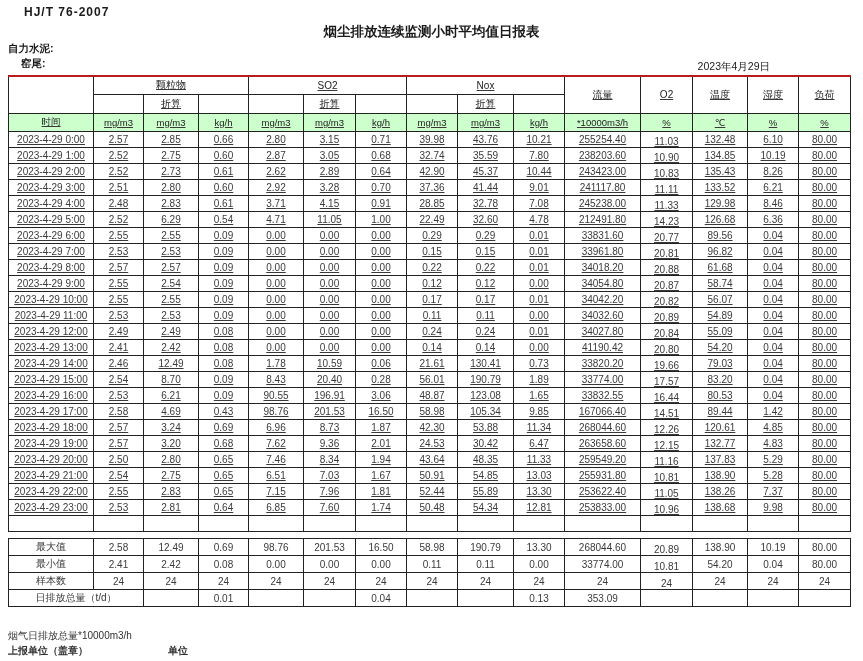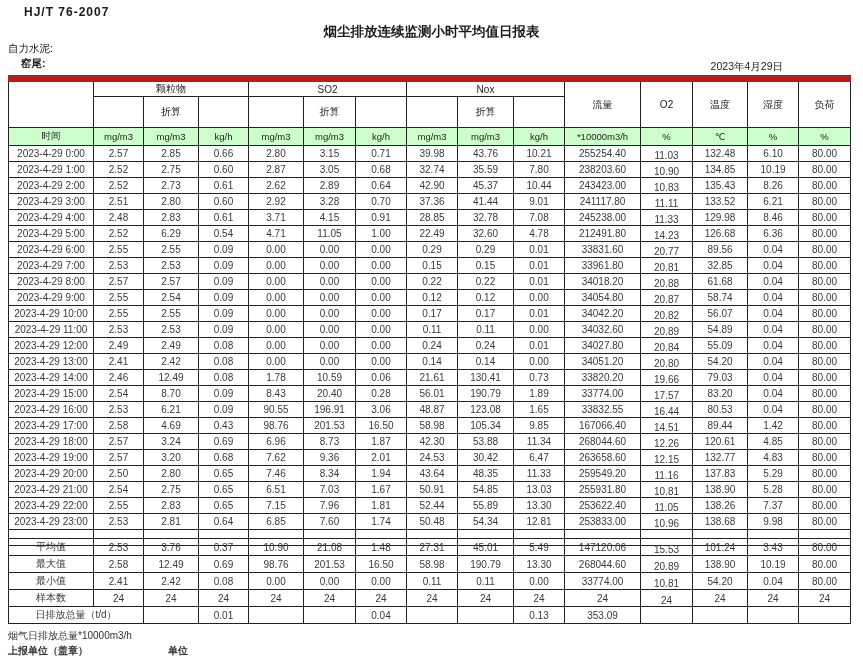--- a/index.html
+++ b/index.html
@@ -2,38 +2,38 @@
 <html><head>
 <meta charset="utf-8">
 <style>
   html,body { margin:0; padding:0; background:#fff; }
   .page {
     position:relative; width:863px; height:661px; background:#ffffff;
     font-family:"Liberation Sans","DejaVu Sans",sans-serif; color:#1a1a1a; overflow:hidden;
   }
   .std-code   { position:absolute; left:24px;  top:5px;  font-size:12px; font-weight:bold; letter-spacing:1px; }
   .rpt-title  { position:absolute; left:0; right:0; top:23px; text-align:center; font-size:13.5px; font-weight:bold; }
-  .company    { position:absolute; left:8px;  top:42px; font-size:10.5px; font-weight:normal; }
+  .company    { position:absolute; left:8px;  top:42px; font-size:10.5px; font-weight:bold; }
   .location   { position:absolute; left:8px;  top:57px; font-size:10.5px; font-weight:bold;margin-left:13px; }
-  .rpt-date   { position:absolute; right:80px; top:60px; font-size:10.5px; }
+  .rpt-date   { position:absolute; right:93px; top:60px; font-size:10.5px; }
 
   table.rep {
     position:absolute; left:8px; width:842px;
     border-collapse:collapse; table-layout:fixed;
     font-size:10px; color:#3a3a3a;
   }
-  table.main-t { top:75px; border-top:7px solid #b91c1c; }
+  table.main-t { top:75px; border-top:2px solid #b91c1c;text-decoration:underline; }
   table.sum-t  { top:538px; }
   table.rep td {
     border:1px solid #222; padding:0 1px; text-align:center;
     overflow:hidden; white-space:nowrap;
   }
   thead td { color:#222; }
   tr.h1 { height:18px; }
-  tr.h2 { height:31px; }
+  tr.h2 { height:19px; }
   tr.h3 { height:18px; background:#ccffcc; font-size:9.5px; }
   tr.dr { height:16px; }
   tr.sr { height:17px; }
   tbody td:nth-child(12) { vertical-align:bottom; }  
   td.lt { text-align:left; padding-left:3px; }
 
   .foot1 { position:absolute; left:8px;  top:629px; font-size:10px; font-weight:normal; color:#333; }
   .foot2 { position:absolute; left:8px;  top:644px; font-size:10px; font-weight:bold; color:#333; }
   .foot3 { position:absolute; left:168px; top:644px; font-size:10px; font-weight:bold; color:#333; }
 </style>
@@ -234,21 +234,21 @@
         <td>2.53</td>
         <td>0.09</td>
         <td>0.00</td>
         <td>0.00</td>
         <td>0.00</td>
         <td>0.15</td>
         <td>0.15</td>
         <td>0.01</td>
         <td>33961.80</td>
         <td>20.81</td>
-        <td>32.85</td>
+        <td>96.82</td>
         <td>0.04</td>
         <td>80.00</td>
       </tr>
         <tr class="dr">
         <td>2023-4-29 8:00</td>
         <td>2.57</td>
         <td>2.57</td>
         <td>0.09</td>
         <td>0.00</td>
         <td>0.00</td>
@@ -334,21 +334,21 @@
         <td>2023-4-29 13:00</td>
         <td>2.41</td>
         <td>2.42</td>
         <td>0.08</td>
         <td>0.00</td>
         <td>0.00</td>
         <td>0.00</td>
         <td>0.14</td>
         <td>0.14</td>
         <td>0.00</td>
-        <td>34051.20</td>
+        <td>41190.42</td>
         <td>20.80</td>
         <td>54.20</td>
         <td>0.04</td>
         <td>80.00</td>
       </tr>
         <tr class="dr">
         <td>2023-4-29 14:00</td>
         <td>2.46</td>
         <td>12.49</td>
         <td>0.08</td>
@@ -552,37 +552,20 @@
         <col style="width:56px">
         <col style="width:51px">
       <col style="width:76px">
         <col style="width:52px">
         <col style="width:55px">
         <col style="width:51px">
         <col style="width:52px">
     </colgroup>
     <tbody>
 
-    <tr class="sr">
-        <td>平均值</td>
-        <td>2.53</td>
-        <td>3.76</td>
-        <td>0.37</td>
-        <td>10.90</td>
-        <td>21.08</td>
-        <td>1.48</td>
-        <td>27.31</td>
-        <td>45.01</td>
-        <td>5.49</td>
-        <td>147120.06</td>
-        <td>15.53</td>
-        <td>101.24</td>
-        <td>3.43</td>
-        <td>80.00</td>
-      </tr>
         <tr class="sr">
         <td>最大值</td>
         <td>2.58</td>
         <td>12.49</td>
         <td>0.69</td>
         <td>98.76</td>
         <td>201.53</td>
         <td>16.50</td>
         <td>58.98</td>
         <td>190.79</td>

